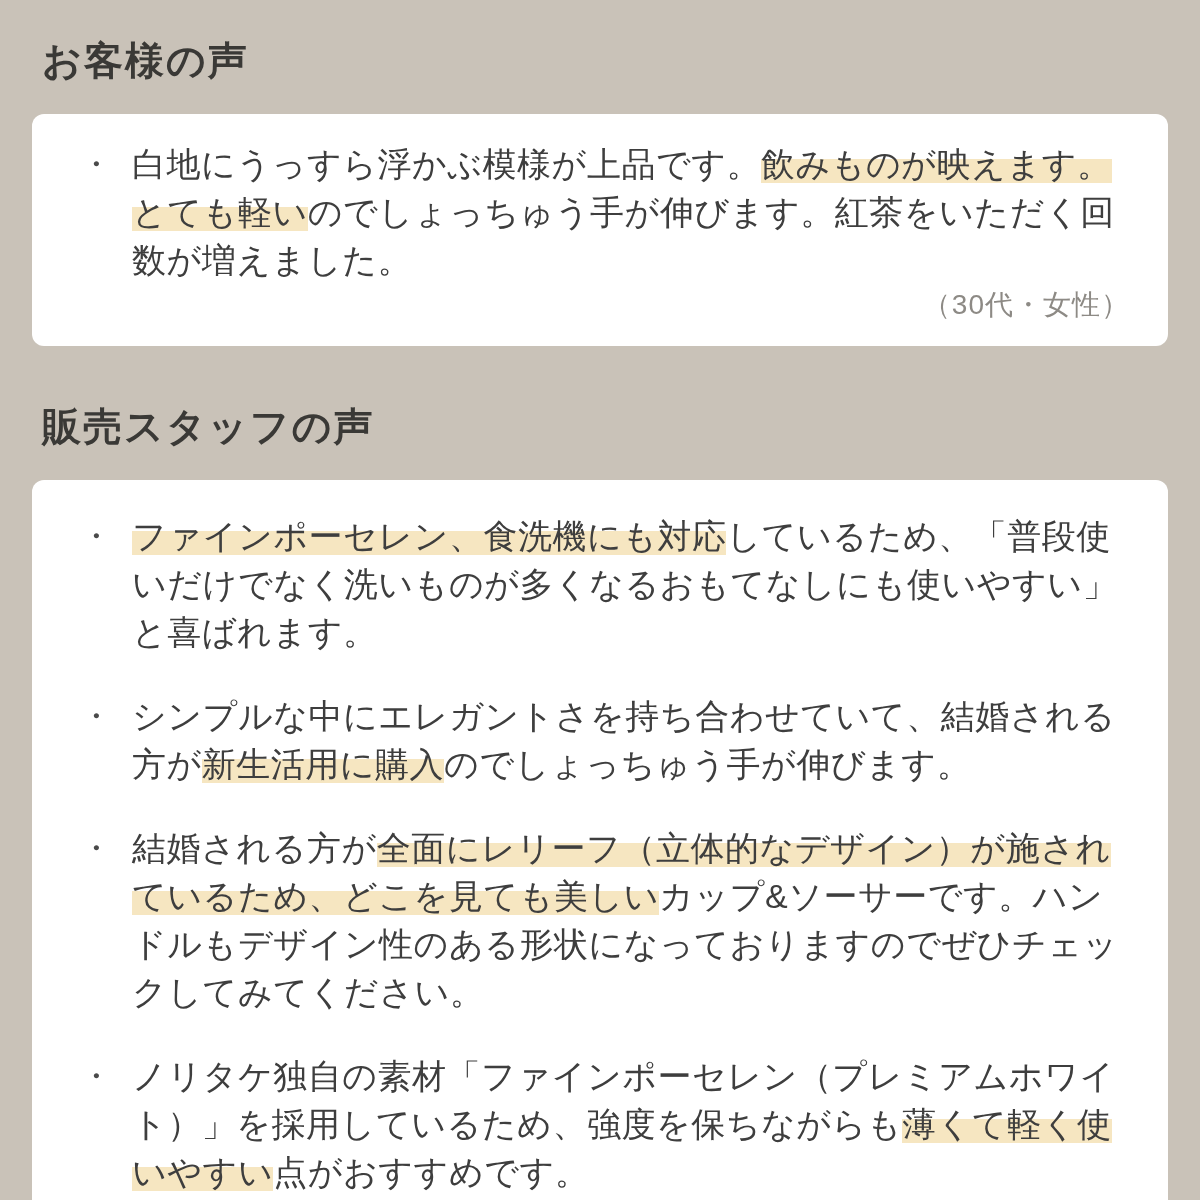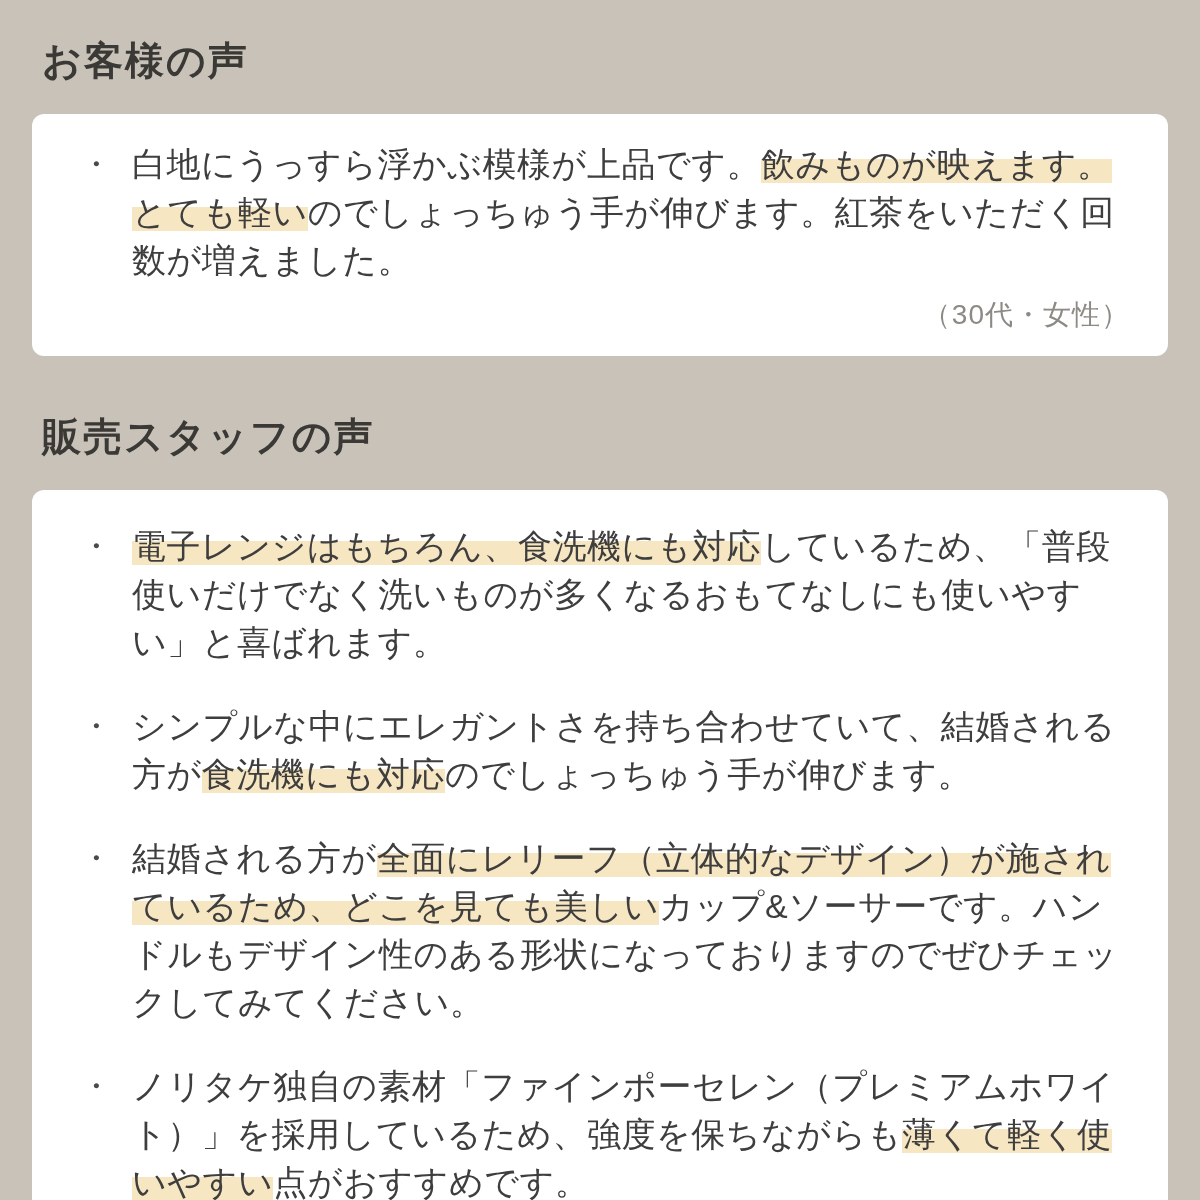--- a/index.html
+++ b/index.html
@@ -66,21 +66,21 @@
     letter-spacing: 0.5px;
     color: var(--text-color, #3e3e3e);
   }
   .hl {
     background-image: linear-gradient(to bottom,
       transparent 36%,
       var(--highlight-color, #f6e6c1) 36%,
       var(--highlight-color, #f6e6c1) 100%);
   }
   .attribution {
-    margin-top: 12px;
+    margin-top: 2px;
     text-align: right;
     font-size: 28px;
     letter-spacing: 1px;
     color: var(--muted-color, #8d8a85);
   }
 </style>
 </head>
 <body>
 
 <div class="page">
@@ -96,25 +96,25 @@
       </ul>
     <div class="attribution">（30代・女性）</div>
   </div>
 
   <h2 class="section-heading second">販売スタッフの声</h2>
 
   <div class="card staff">
     <ul class="voice-list">
         <li>
           <span class="bullet-marker">・</span>
-          <p class="item-text"><span class="hl">電子レンジはもちろん、食洗機にも対応</span><span>しているため、「普段使いだけでなく洗いものが多くなるおもてなしにも使いやすい」と喜ばれます。</span></p>
+          <p class="item-text"><span class="hl">ファインポーセレン、食洗機にも対応</span><span>しているため、「普段使いだけでなく洗いものが多くなるおもてなしにも使いやすい」と喜ばれます。</span></p>
         </li>
         <li>
           <span class="bullet-marker">・</span>
-          <p class="item-text"><span>シンプルな中にエレガントさを持ち合わせていて、結婚される方が</span><span class="hl">食洗機にも対応</span><span>のでしょっちゅう手が伸びます。</span></p>
+          <p class="item-text"><span>シンプルな中にエレガントさを持ち合わせていて、結婚される方が</span><span class="hl">新生活用に購入</span><span>のでしょっちゅう手が伸びます。</span></p>
         </li>
         <li>
           <span class="bullet-marker">・</span>
           <p class="item-text"><span>結婚される方が</span><span class="hl">全面にレリーフ（立体的なデザイン）が施されているため、どこを見ても美しい</span><span>カップ&amp;ソーサーです。ハンドルもデザイン性のある形状になっておりますのでぜひチェックしてみてください。</span></p>
         </li>
         <li>
           <span class="bullet-marker">・</span>
           <p class="item-text"><span>ノリタケ独自の素材「ファインポーセレン（プレミアムホワイト）」を採用しているため、強度を保ちながらも</span><span class="hl">薄くて軽く使いやすい</span><span>点がおすすめです。</span></p>
         </li>
       </ul>

